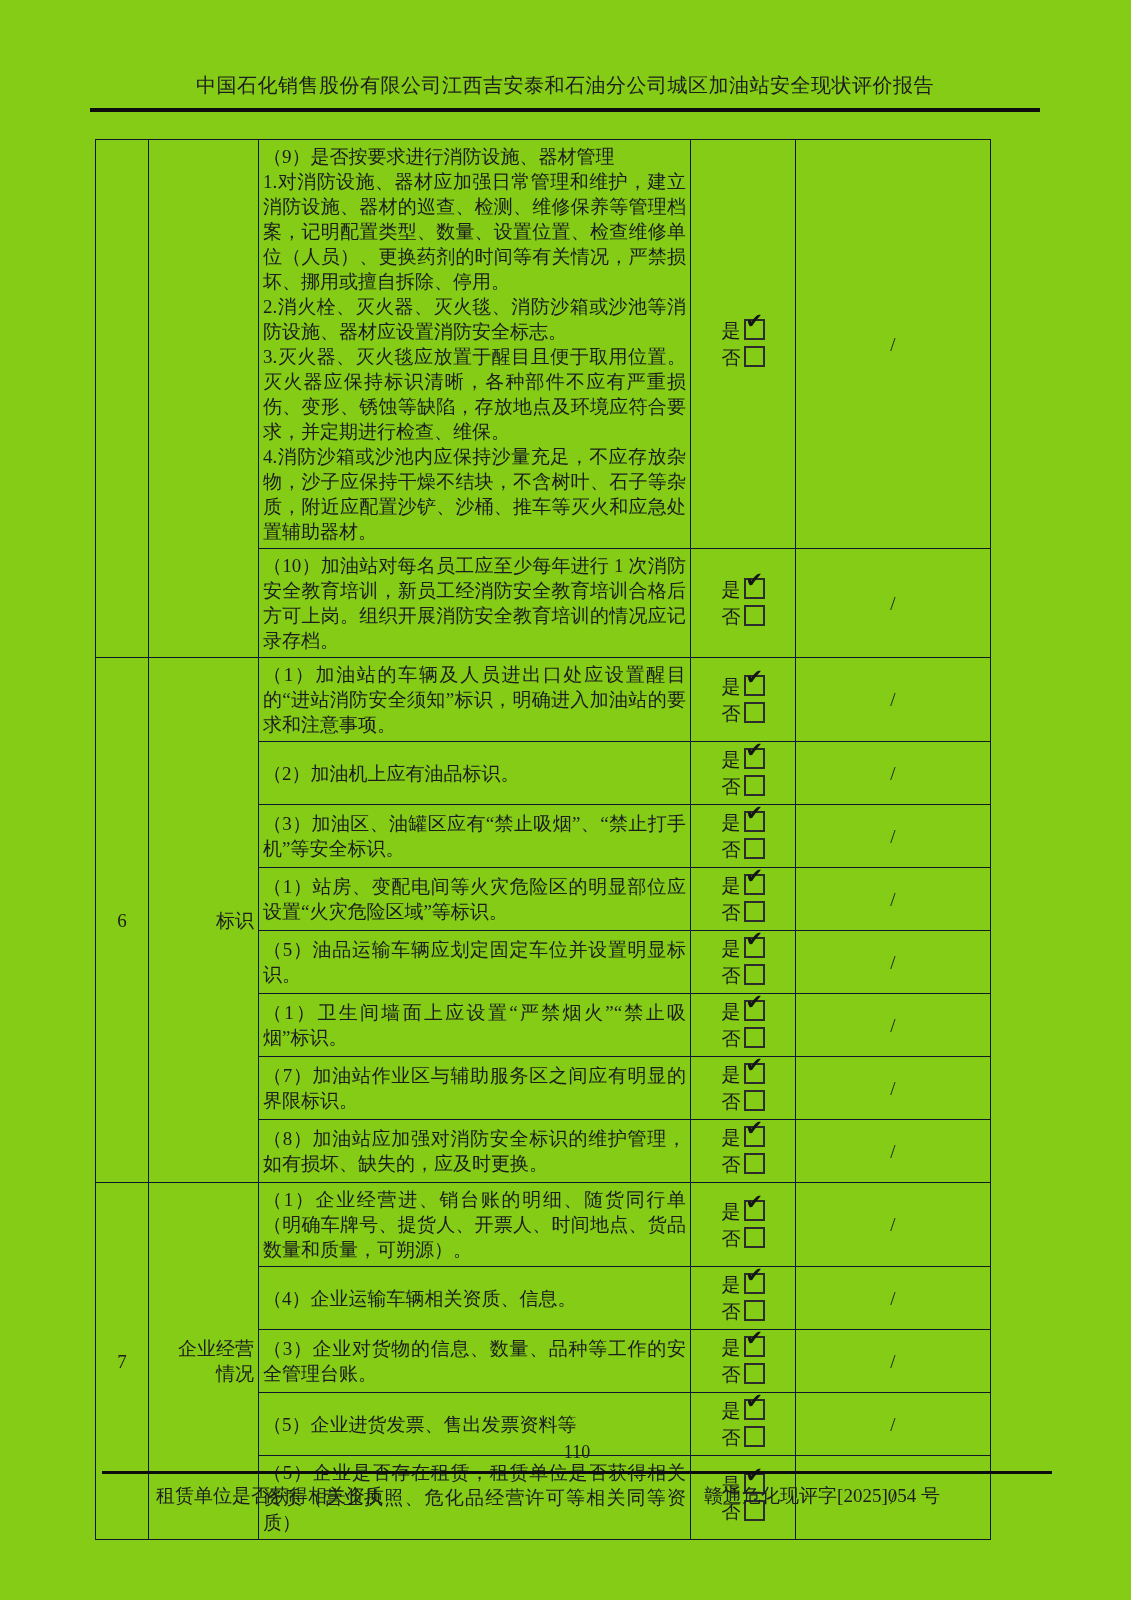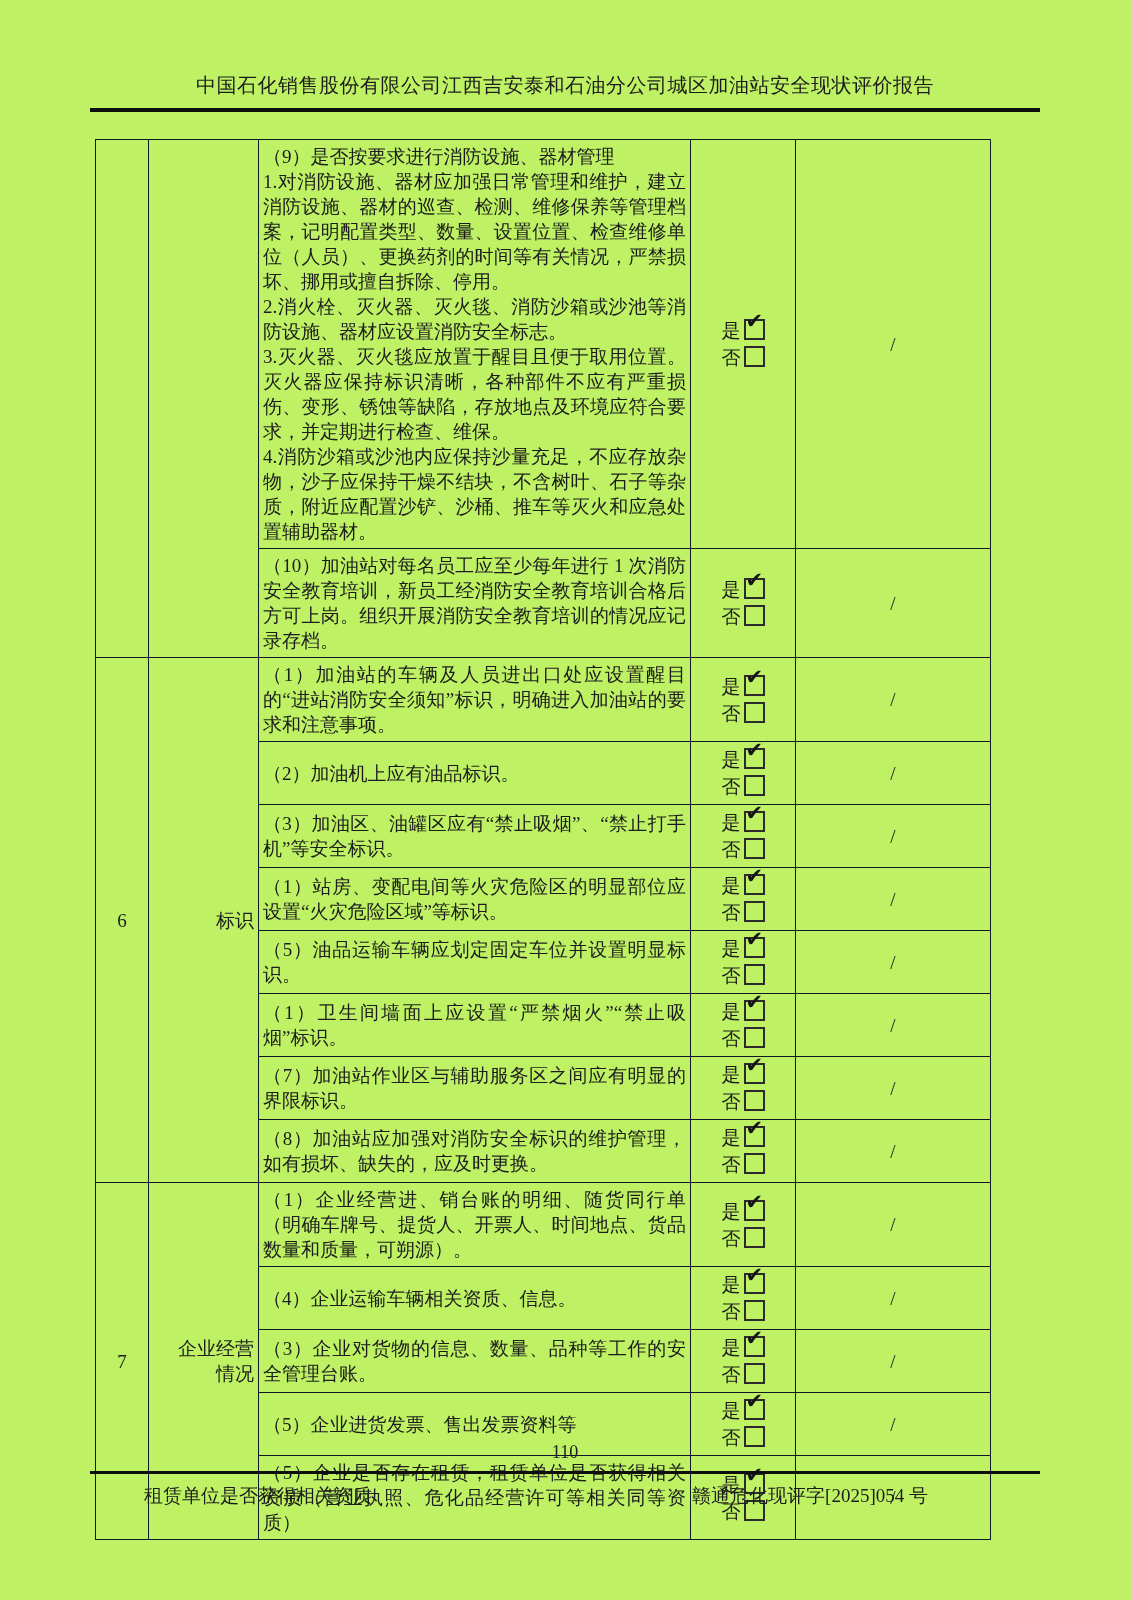--- a/index.html
+++ b/index.html
@@ -1,21 +1,21 @@
 <!DOCTYPE html>
 <html><head>
 <meta charset="utf-8">
 <style>
   html,body{margin:0;padding:0;background:#ffffff;}
   body{
     width:1131px;height:1600px;
     font-family:"Liberation Serif","DejaVu Serif",serif;
     color:#1c1c1c;
   }
-  .page{position:relative;width:1131px;height:1600px;background:#bef264;overflow:hidden;}
+  .page{position:relative;width:1131px;height:1600px;background:#84cc16;overflow:hidden;}
 
   
   .header-title{
     padding-top:72px;
     width:950px;margin-left:90px;
     text-align:center;
     font-size:20px;
     letter-spacing:0.5px;
     white-space:nowrap;
   }
@@ -62,21 +62,21 @@
     position:absolute;
     left:0px;top:-10px;
     font-size:21px;
     font-weight:bold;
     color:#141414;
     font-family:"DejaVu Sans",sans-serif;
     line-height:21px;
   }
 
   
-  .footer{ position:absolute; top:1442px; left:0; width:1021px; }
+  .footer{ position:absolute; top:1442px; left:12px; width:1021px; }
   .page-number{
     width:950px;margin-left:90px;
     text-align:center;font-size:18px;
   }
   .footer-rule{
     margin:8px 0 0 90px;
     width:950px;height:3px;background:#0d0d0d;
   }
   .footer-row{
     margin-left:90px;width:950px;

